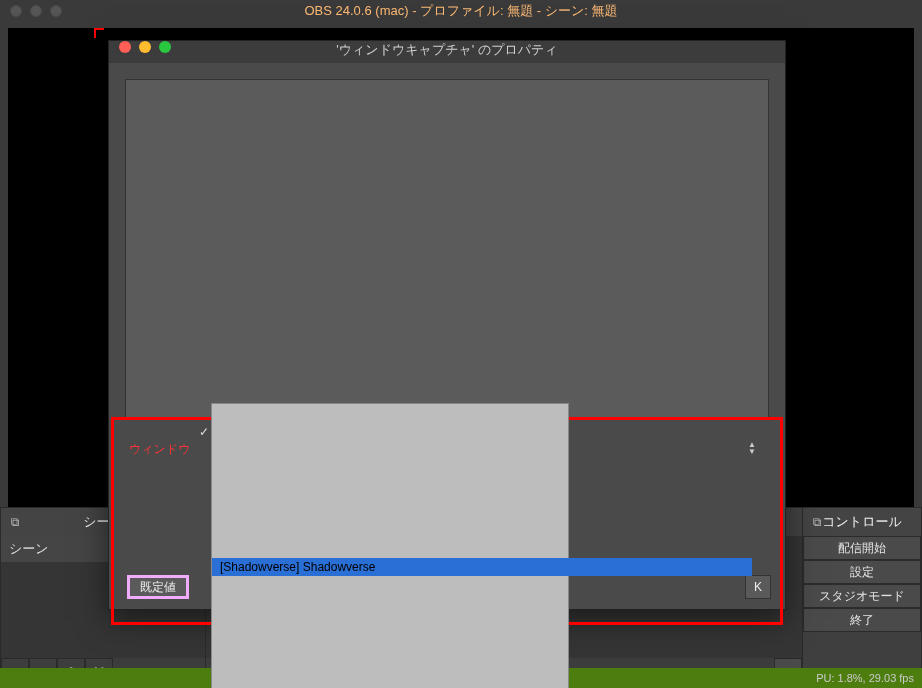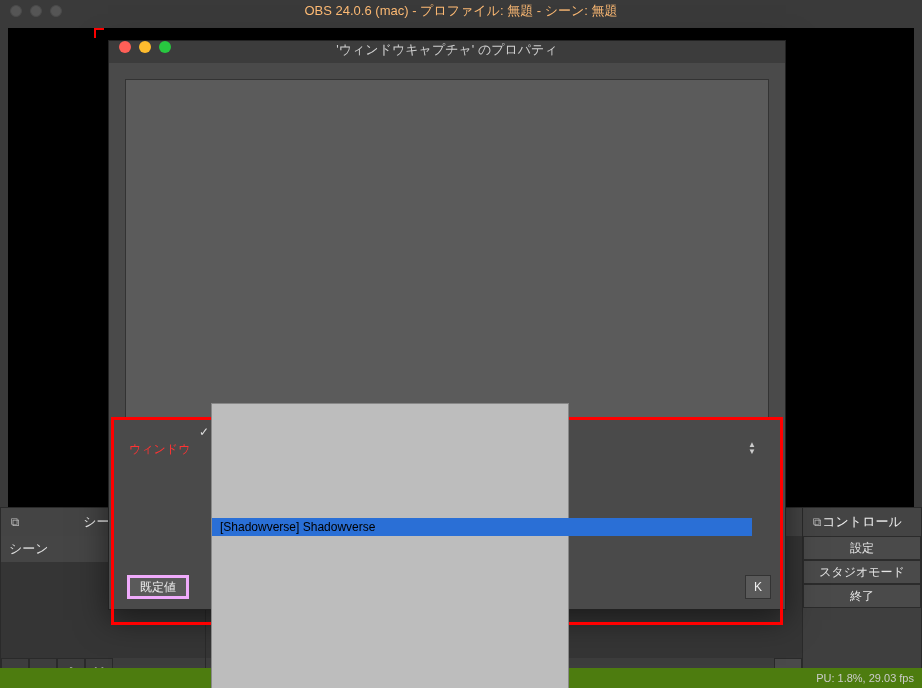--- a/index.html
+++ b/index.html
@@ -58,21 +58,21 @@
   .ok-btn { position:absolute; right:14px; bottom:10px; width:26px; height:24px; background:#5a5a5a; border:1px solid #333; color:#eee; font-size:12px; display:flex; align-items:center; justify-content:center; }
 
   
   .combo-stepper { position:absolute; right:26px; top:14px; width:14px; height:18px; display:flex; flex-direction:column; align-items:center; justify-content:center; color:#ccc; font-size:8px; line-height:7px; }
 
   
   .annotation-rect { position:absolute; left:2px; top:376px; width:672px; height:208px; border:3px solid #ff0000; pointer-events:none; }
 
   
   .combo-popup { position:absolute; left:211px; top:381px; width:358px; height:306px; background:#bdbdbd; border:1px solid #888; }
-  .combo-popup .combo-row { height:18px; display:flex; align-items:center; padding:0 24px; font-size:12px; color:#111; }
+  .combo-popup .combo-row { height:18px; display:flex; align-items:center; padding:0 24px; font-size:12px; color:#111;margin-top:40px; }
   .combo-popup .combo-row.selected { position:absolute; left:0; width:540px; top:114px; height:18px; background:#2a6fd6; color:#000; font-size:12px; display:flex; align-items:center; padding-left:8px; }
 </style>
 </head>
 <body>
 
 <div class="mac-titlebar inactive">
   <div class="mac-traffic">
     <div class="mac-dot"></div>
     <div class="mac-dot"></div>
     <div class="mac-dot"></div>
@@ -110,20 +110,21 @@
         <div class="tool add-source">＋</div>
       </div>
     </div>
 
     <div class="dock controls-dock">
       <div class="dock-header">
         <span class="pop-icon">⧉</span>
         <span>コントロール</span>
       </div>
       <div class="controls-list">
+        <div class="ctl-btn">配信開始</div>
         <div class="ctl-btn">設定</div>
         <div class="ctl-btn">スタジオモード</div>
         <div class="ctl-btn">終了</div>
       </div>
     </div>
 
   </div>
 
   <div class="status-bar">
     <span>PU: 1.8%, 29.03 fps</span>

